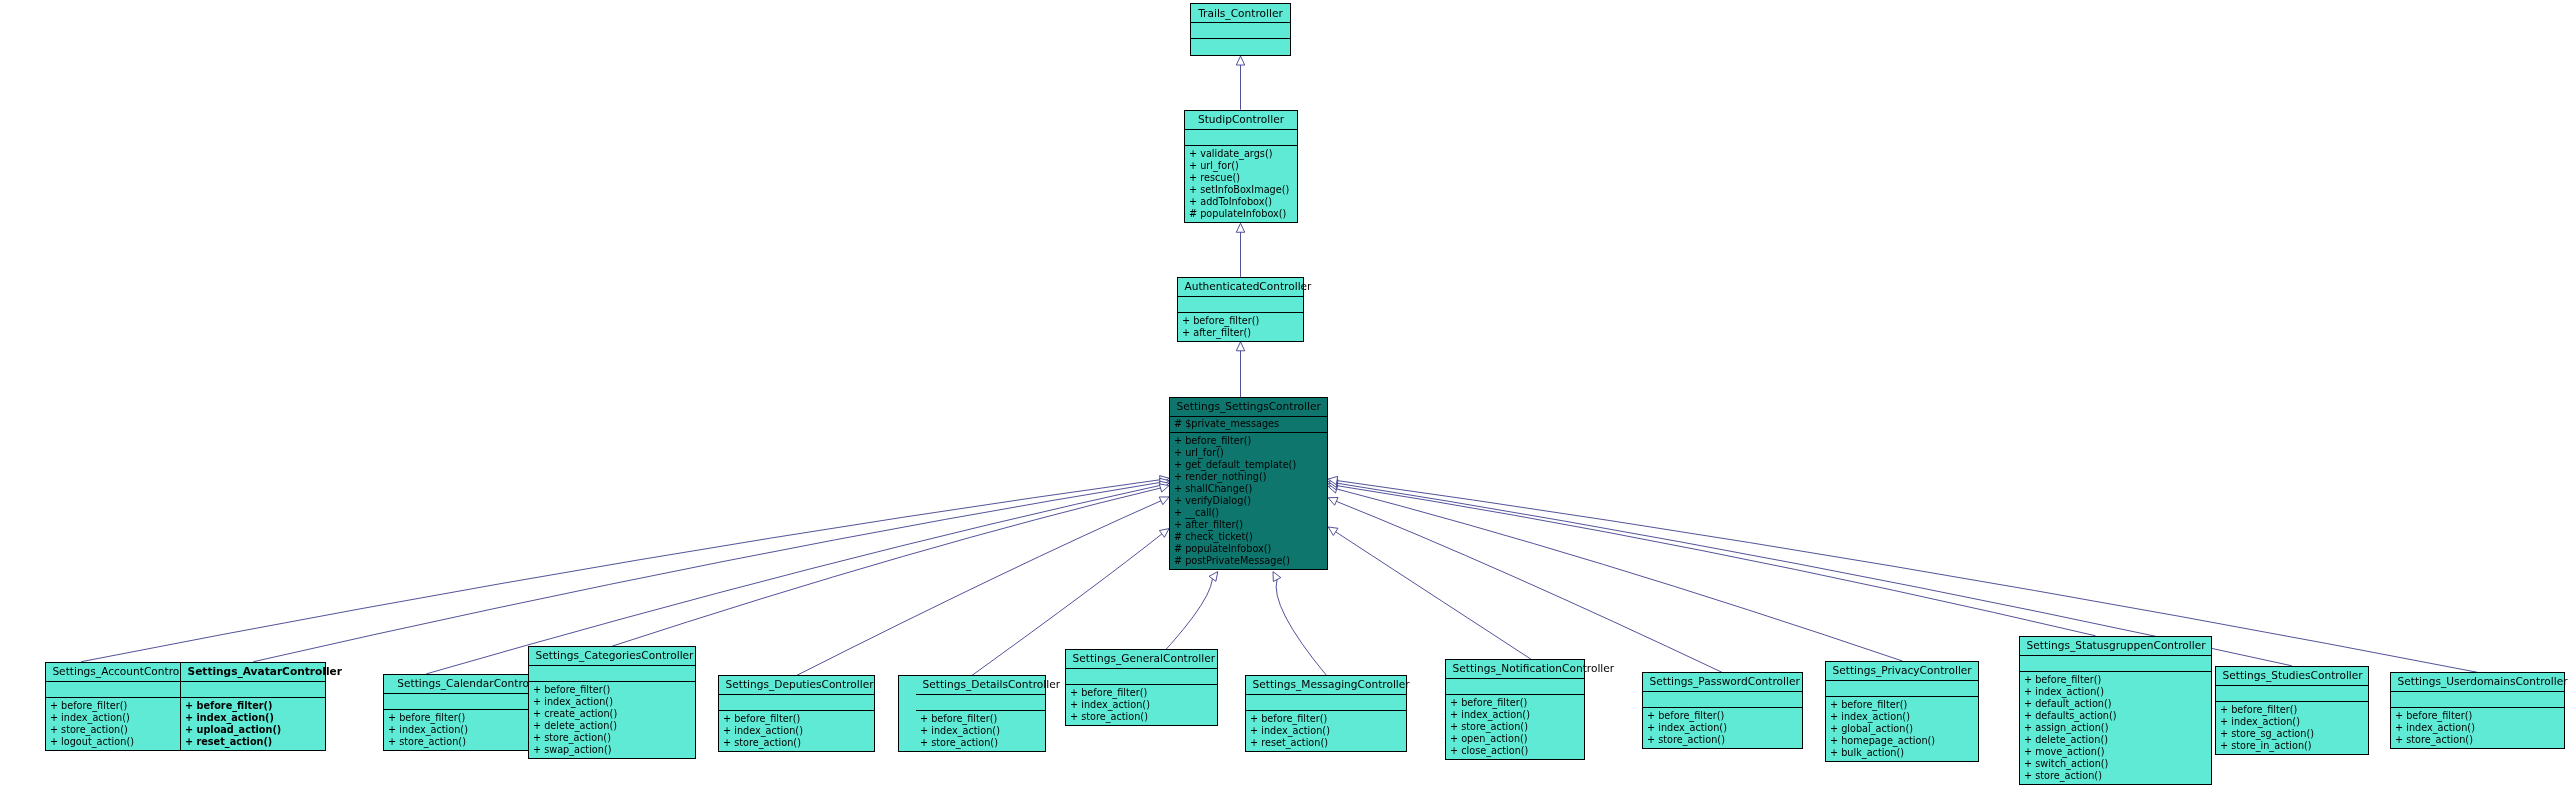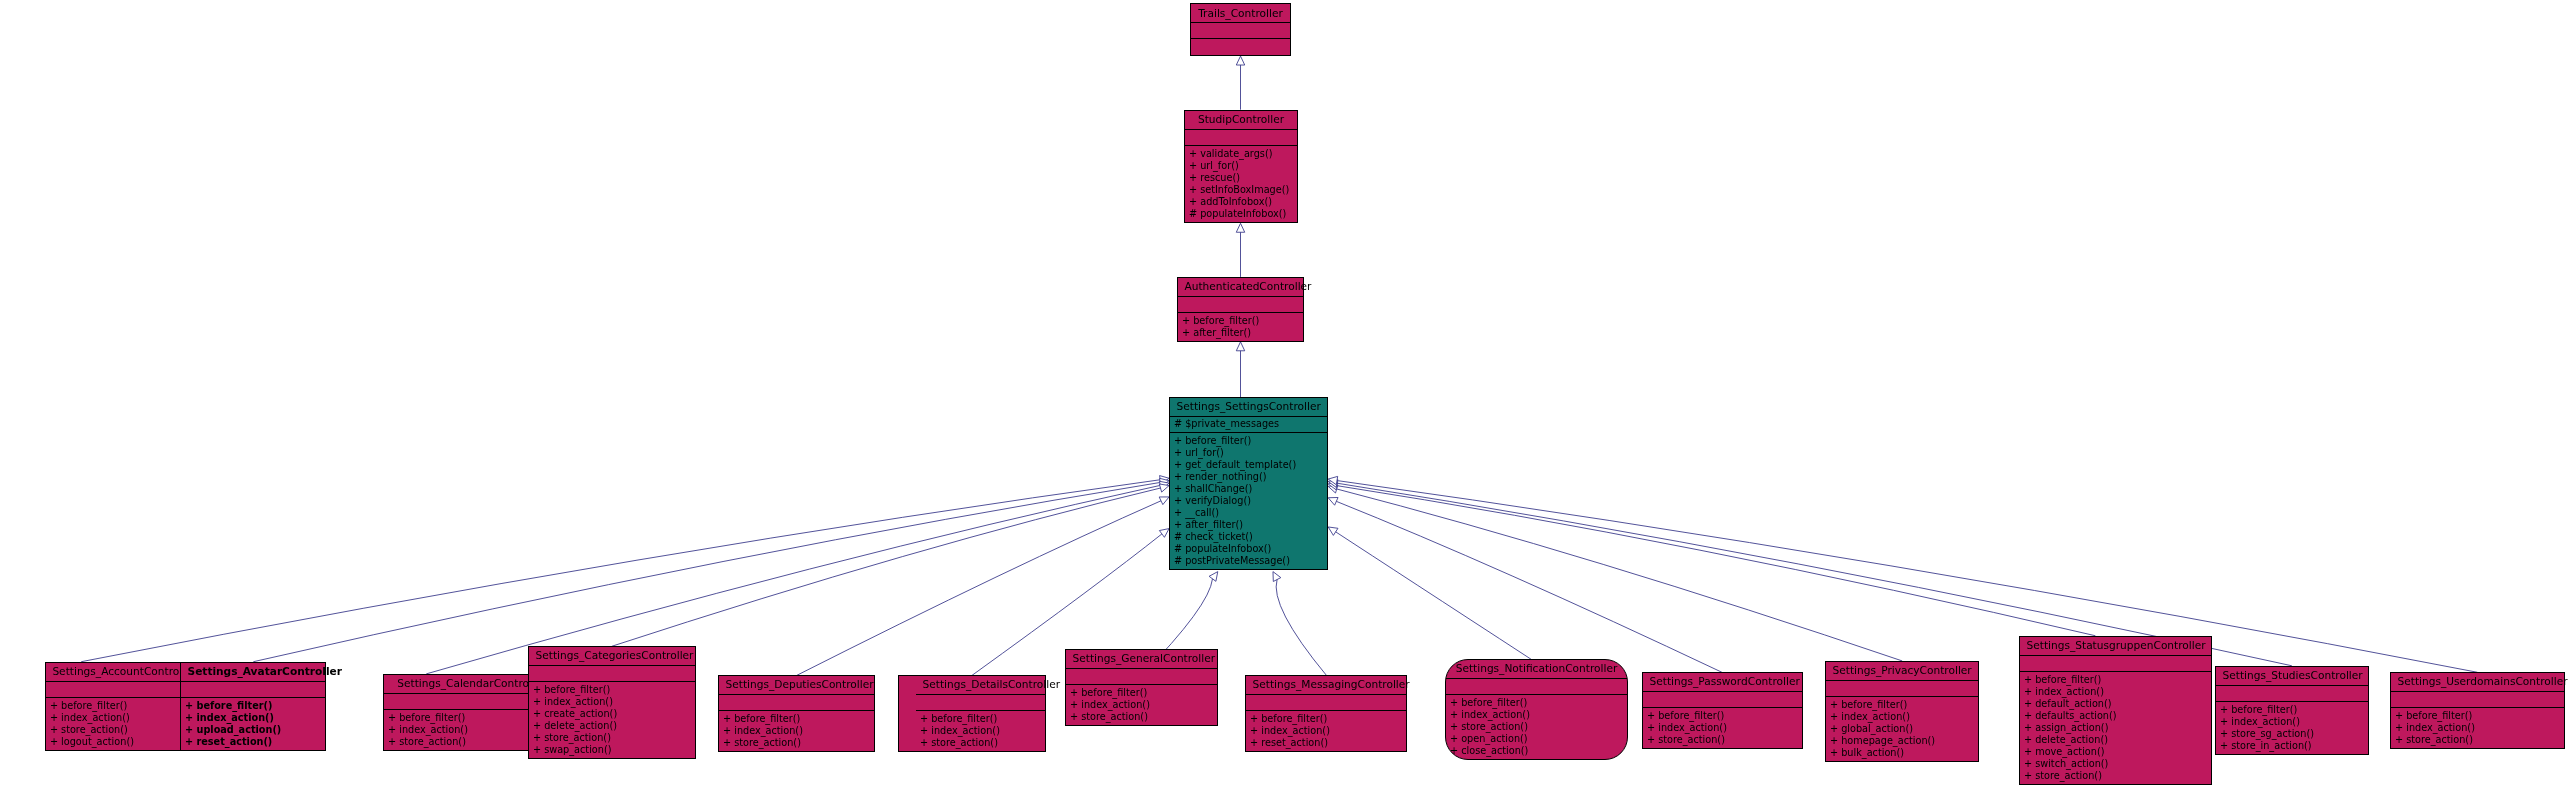--- a/index.html
+++ b/index.html
@@ -16,21 +16,21 @@
   }
   #edges{
     position:absolute;
     left:0;top:0;
     width:2576px;height:812px;
     pointer-events:none;
   }
   .uml-class{
     position:absolute;
     box-sizing:border-box;
-    background:#be185d;
+    background:#5eead4;
     border:0.8px solid #000000;
     z-index:5;
   }
   .uml-class.highlight{
     background:#0f766e;
     border:0.8px solid #000000;
   }
   .uml-name{
     text-align:center;
     font-size:10.6px;
@@ -216,21 +216,21 @@
     </div>
     <div class="uml-class" style="left: 1245px; top: 675px; width: 162px;">
       <div class="uml-name">Settings_MessagingController</div>
       <div class="uml-attrs empty"></div>
       <div class="uml-ops">
         <div class="uml-row">+ before_filter()</div>
         <div class="uml-row">+ index_action()</div>
         <div class="uml-row">+ reset_action()</div>
       </div>
     </div>
-    <div class="uml-class" style="left: 1445px; top: 659px; width: 183px; border-radius: 23px;">
+    <div class="uml-class" style="left: 1445px; top: 659px; width: 140px;">
       <div class="uml-name">Settings_NotificationController</div>
       <div class="uml-attrs empty"></div>
       <div class="uml-ops">
         <div class="uml-row">+ before_filter()</div>
         <div class="uml-row">+ index_action()</div>
         <div class="uml-row">+ store_action()</div>
         <div class="uml-row">+ open_action()</div>
         <div class="uml-row">+ close_action()</div>
       </div>
     </div>

